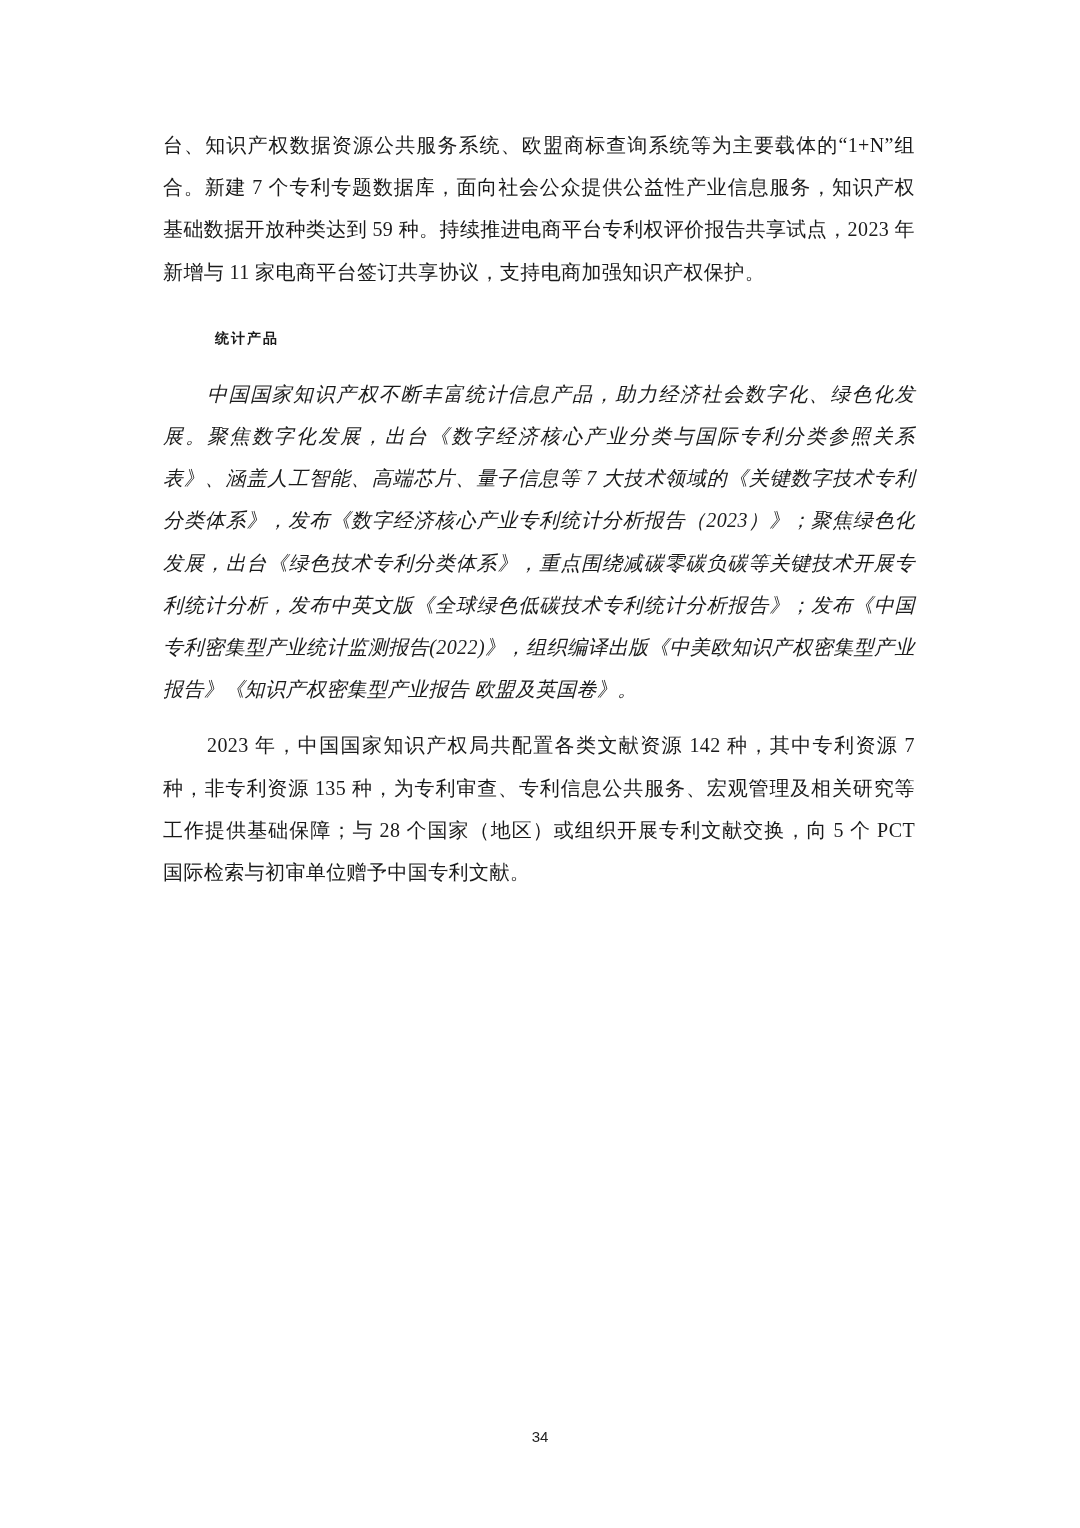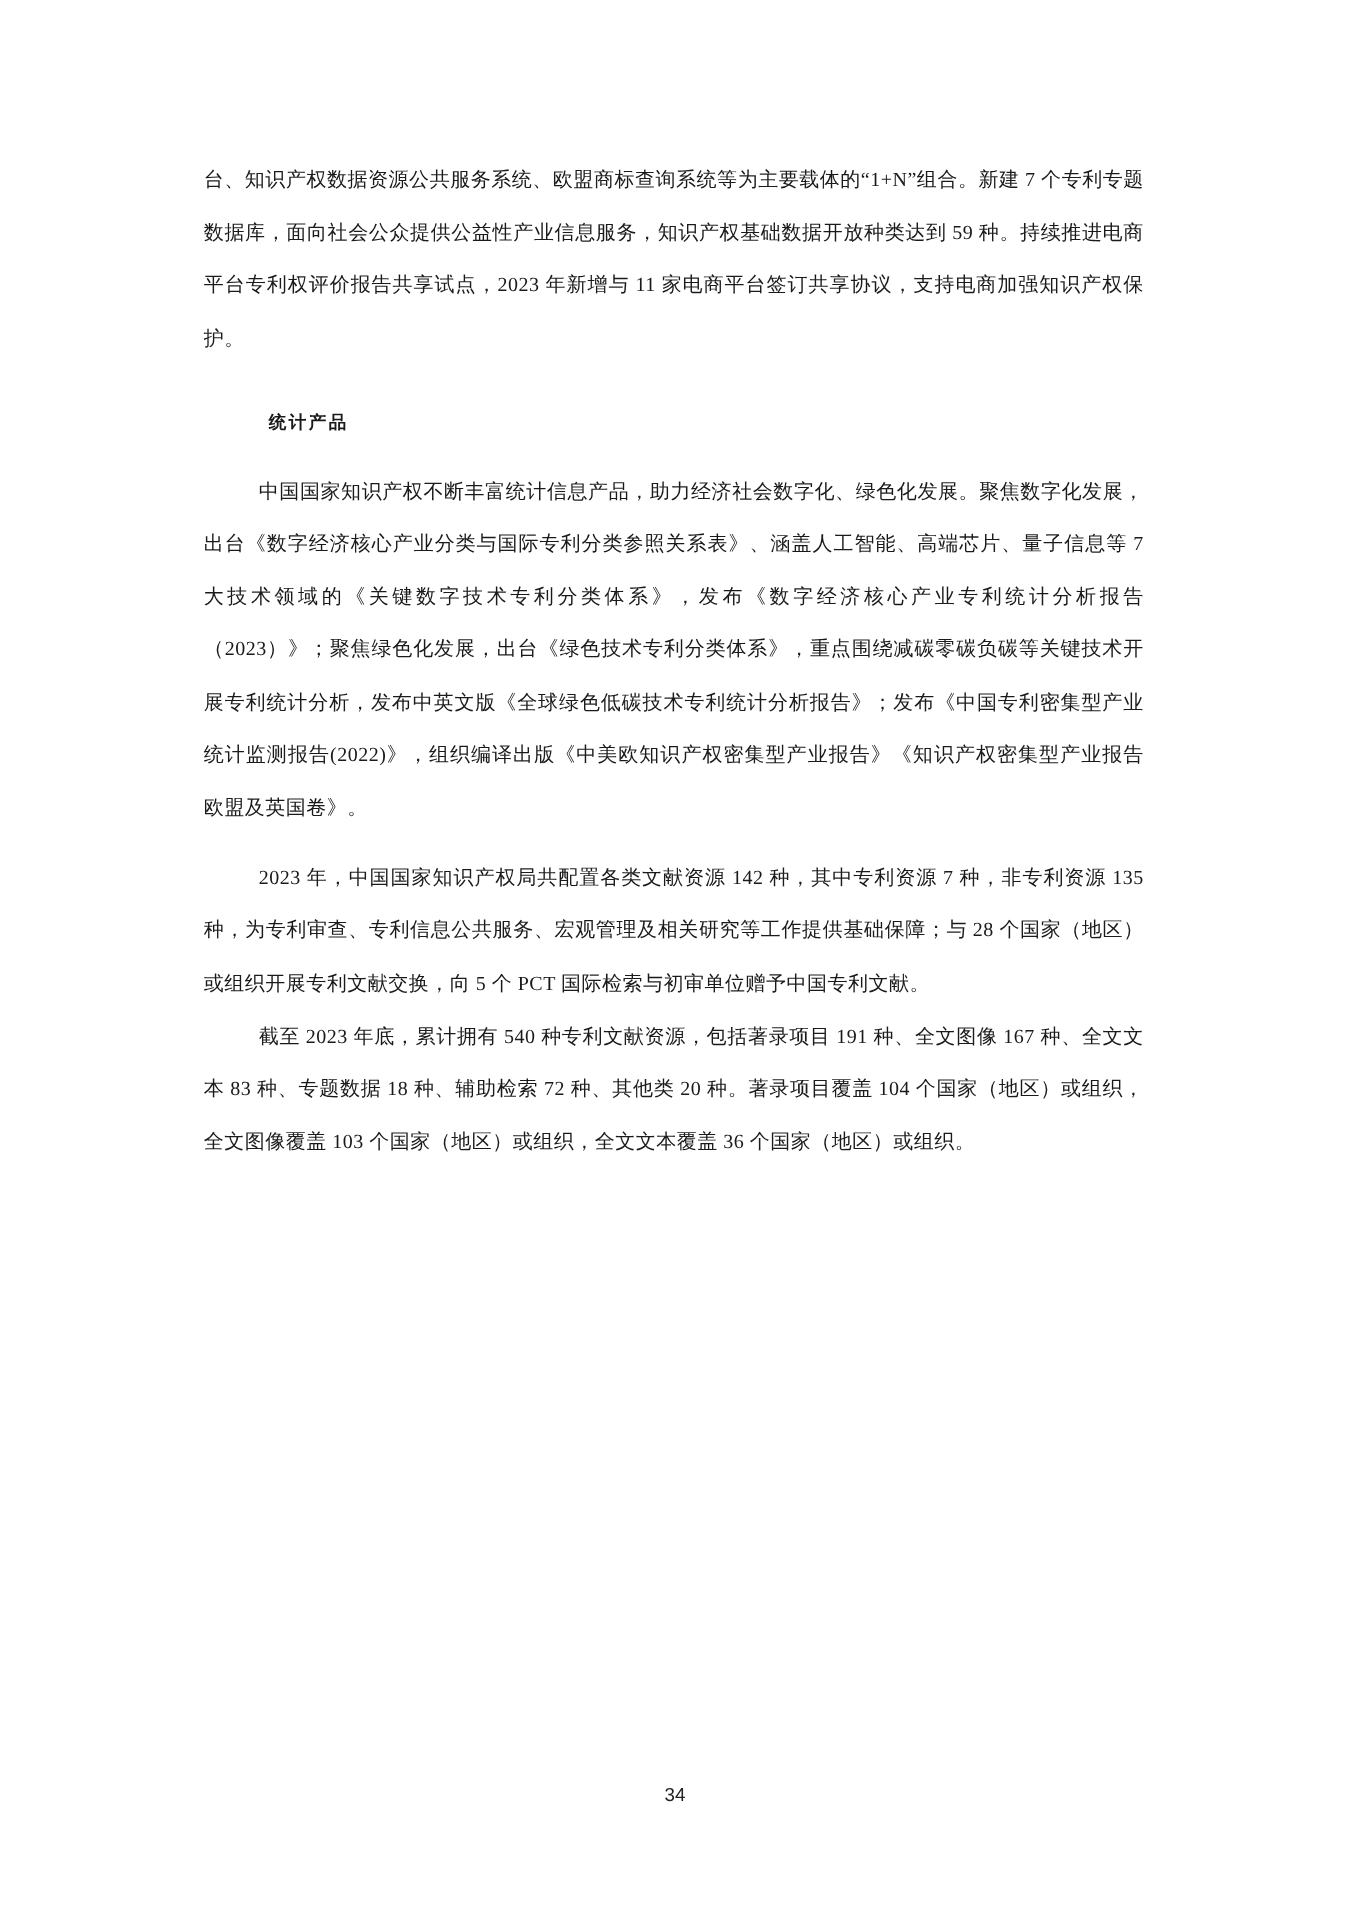--- a/index.html
+++ b/index.html
@@ -15,41 +15,41 @@
       color: #1a1a1a;
       font-family: "Liberation Serif", "DejaVu Serif", serif;
     }
     .page {
       position: absolute;
       left: 163px;
       top: 124px;
       width: 752px;
     }
     .para {
-      font-size: 16px;
+      font-size: 20px;
       line-height: 42.2px;
       margin: 0;
       text-align: justify;
       letter-spacing: 0.4px;
     }
     .para.indent {
       text-indent: 44px;
     }
     .heading {
       font-family: "DejaVu Sans", "Liberation Sans", sans-serif;
       font-weight: bold;
       font-size: 14px;
       line-height: 42px;
       margin: 0;
       padding-left: 52px;
       letter-spacing: 2px;
     }
     #p1 { margin-top: 0; }
     #h1 { margin-top: 24px; }
-    #p2 { margin-top: 14px; }
+    #p2 { margin-top: 14px; font-style: italic; }
     #h2 { margin-top: 24px; }
     #p3 { margin-top: 14px; }
     #p4 { margin-top: 0px; }
     #h3 { margin-top: 24px; }
     #p5 { margin-top: 14px; }
     .page-number {
       position: absolute;
       top: 1428px;
       left: 0;
       width: 1080px;
@@ -62,17 +62,16 @@
 </head>
 <body>
 
 <div class="page">
   <p id="p1" class="para">台、知识产权数据资源公共服务系统、欧盟商标查询系统等为主要载体的“1+N”组合。新建 7 个专利专题数据库，面向社会公众提供公益性产业信息服务，知识产权基础数据开放种类达到 59 种。持续推进电商平台专利权评价报告共享试点，2023 年新增与 11 家电商平台签订共享协议，支持电商加强知识产权保护。</p>
 
   <h2 id="h1" class="heading">统计产品</h2>
   <p id="p2" class="para indent">中国国家知识产权不断丰富统计信息产品，助力经济社会数字化、绿色化发展。聚焦数字化发展，出台《数字经济核心产业分类与国际专利分类参照关系表》、涵盖人工智能、高端芯片、量子信息等 7 大技术领域的《关键数字技术专利分类体系》，发布《数字经济核心产业专利统计分析报告（2023）》；聚焦绿色化发展，出台《绿色技术专利分类体系》，重点围绕减碳零碳负碳等关键技术开展专利统计分析，发布中英文版《全球绿色低碳技术专利统计分析报告》；发布《中国专利密集型产业统计监测报告(2022)》，组织编译出版《中美欧知识产权密集型产业报告》《知识产权密集型产业报告 欧盟及英国卷》。</p>
 
   <p id="p3" class="para indent">2023 年，中国国家知识产权局共配置各类文献资源 142 种，其中专利资源 7 种，非专利资源 135 种，为专利审查、专利信息公共服务、宏观管理及相关研究等工作提供基础保障；与 28 个国家（地区）或组织开展专利文献交换，向 5 个 PCT 国际检索与初审单位赠予中国专利文献。</p>
-  <p id="p4" class="para indent">截至 2023 年底，累计拥有 540 种专利文献资源，包括著录项目 191 种、全文图像 167 种、全文文本 83 种、专题数据 18 种、辅助检索 72 种、其他类 20 种。著录项目覆盖 104 个国家（地区）或组织，全文图像覆盖 103 个国家（地区）或组织，全文文本覆盖 36 个国家（地区）或组织。</p>
 
 </div>
 
 <div class="page-number">34</div>
 
 </body></html>

